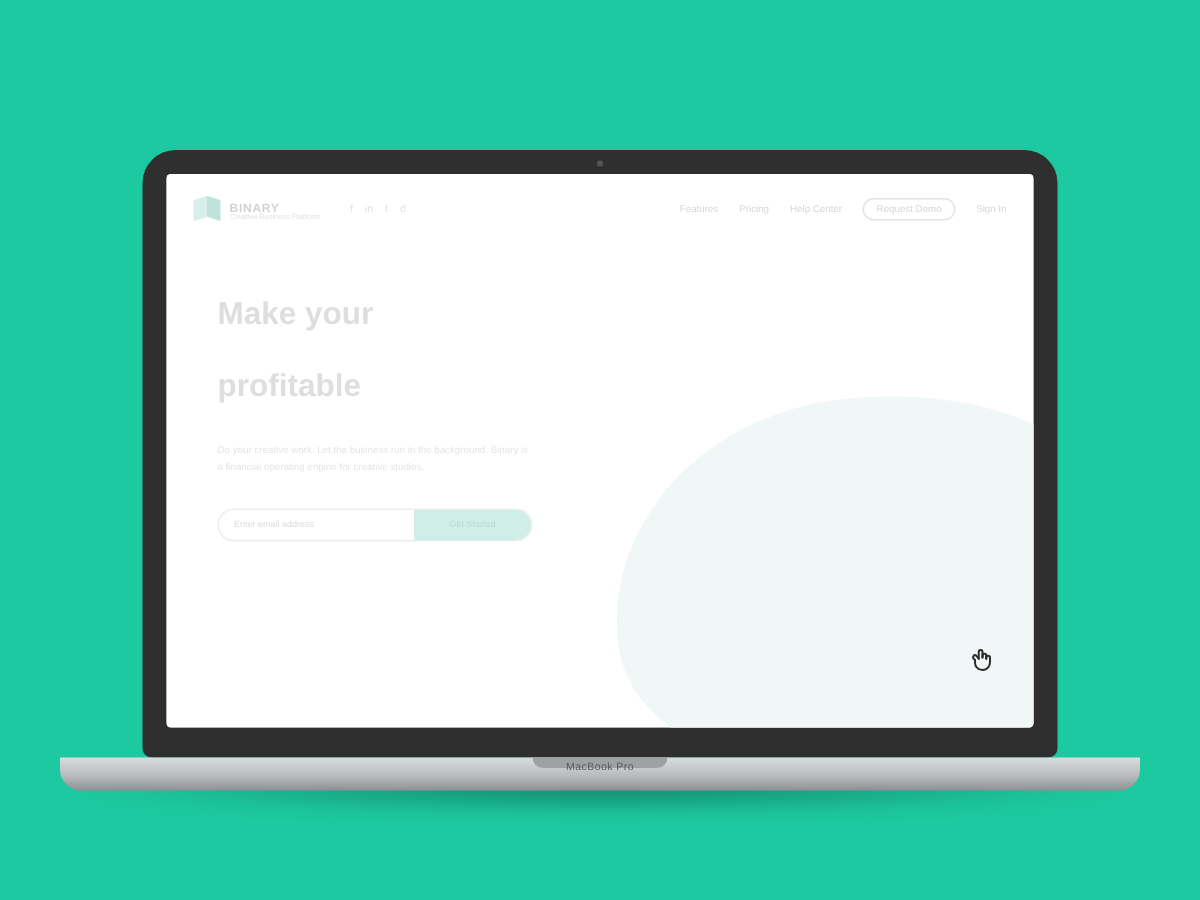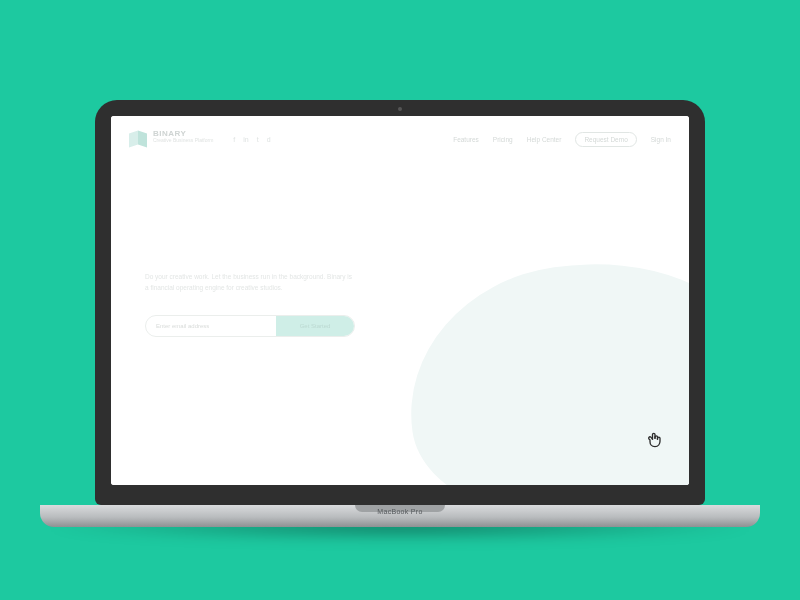--- a/index.html
+++ b/index.html
@@ -81,21 +81,21 @@
     width:340px; height:260px;
     background:#f0f7f6;
     border-radius:48% 52% 40% 60% / 55% 40% 60% 45%;
     transform:rotate(-8deg);
   }
   .navbar{
     display:flex; align-items:center;
     padding:14px 18px 10px 18px;
     gap:10px;
   }
-  .logo{ display:flex; align-items:flex-start; gap:6px; }
+  .logo{ display:flex; align-items:flex-end; gap:6px; }
   .logo-mark{
     width:18px; height:18px; position:relative;
   }
   .logo-mark::before, .logo-mark::after{
     content:""; position:absolute; width:9px; height:14px; top:2px;
     background:#d8eeea; transform:skewY(-18deg);
   }
   .logo-mark::after{ left:9px; background:#bfe3db; transform:skewY(18deg); }
   .brand-text{ line-height:1; }
   .brand-name{ font-size:8px; font-weight:700; color:#cfd4d3; letter-spacing:.5px; }
@@ -176,22 +176,23 @@
             <span class="nav-link">Features</span>
             <span class="nav-link">Pricing</span>
             <span class="nav-link">Help Center</span>
             <span class="nav-link pill">Request Demo</span>
             <span class="nav-link">Sign In</span>
           </div>
         </div>
 
         <div class="hero">
           <h1>
+            <span>Make your</span><br>
             <br>
-            <br>
+            <span>profitable</span>
           </h1>
           <p>Do your creative work. Let the business run in the background. Binary is a financial operating engine for creative studios.</p>
 
           <div class="signup">
             <div class="signup-input">Enter email address</div>
             <div class="signup-btn">Get Started</div>
           </div>
         </div>
 
         <div class="cursor">

